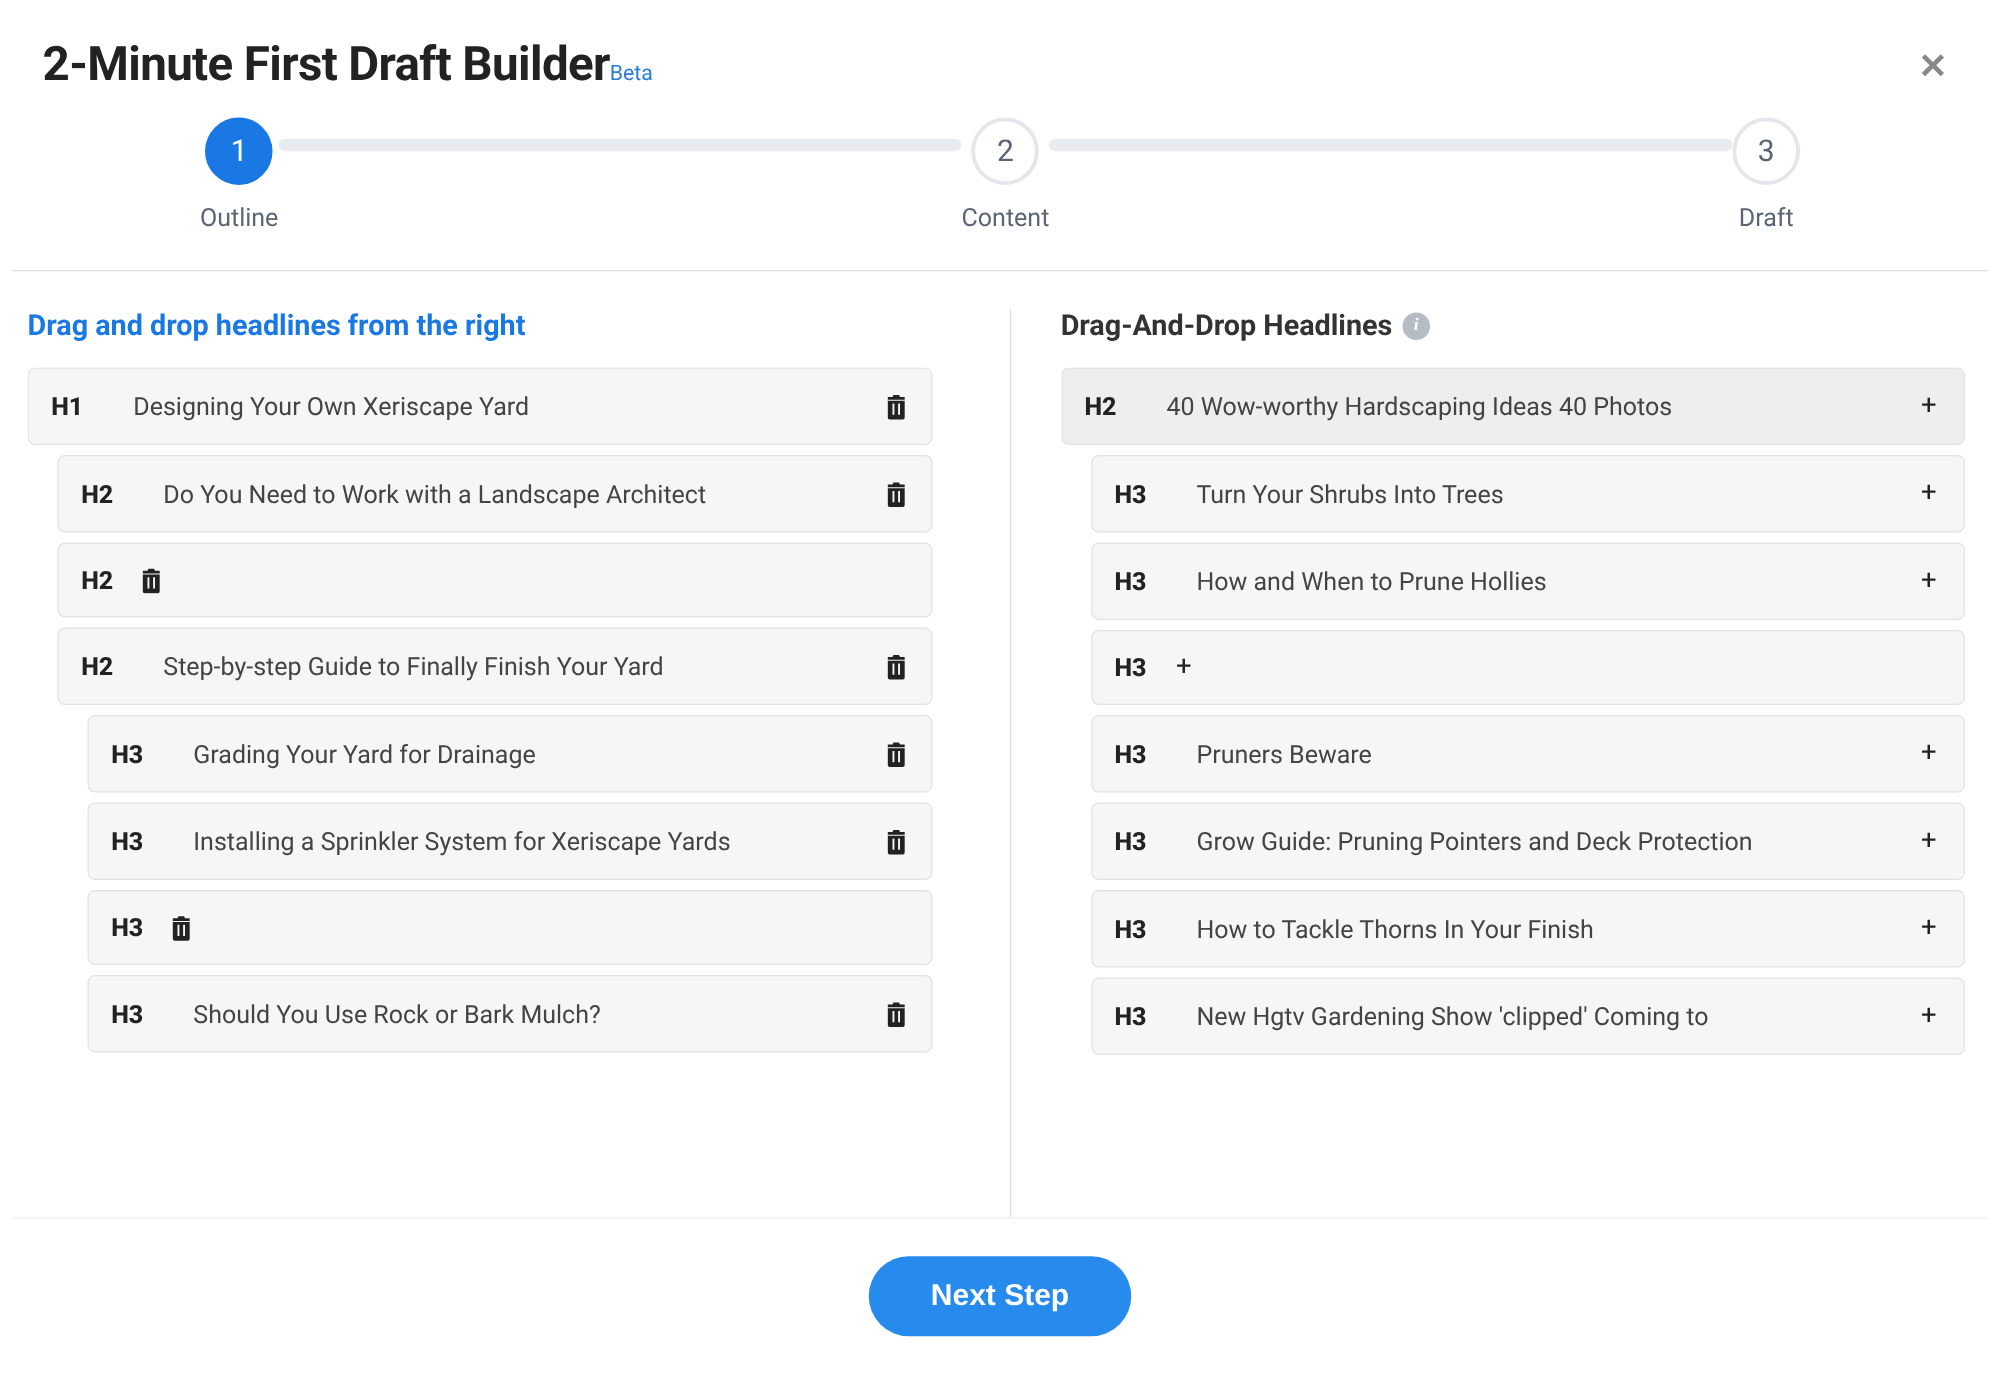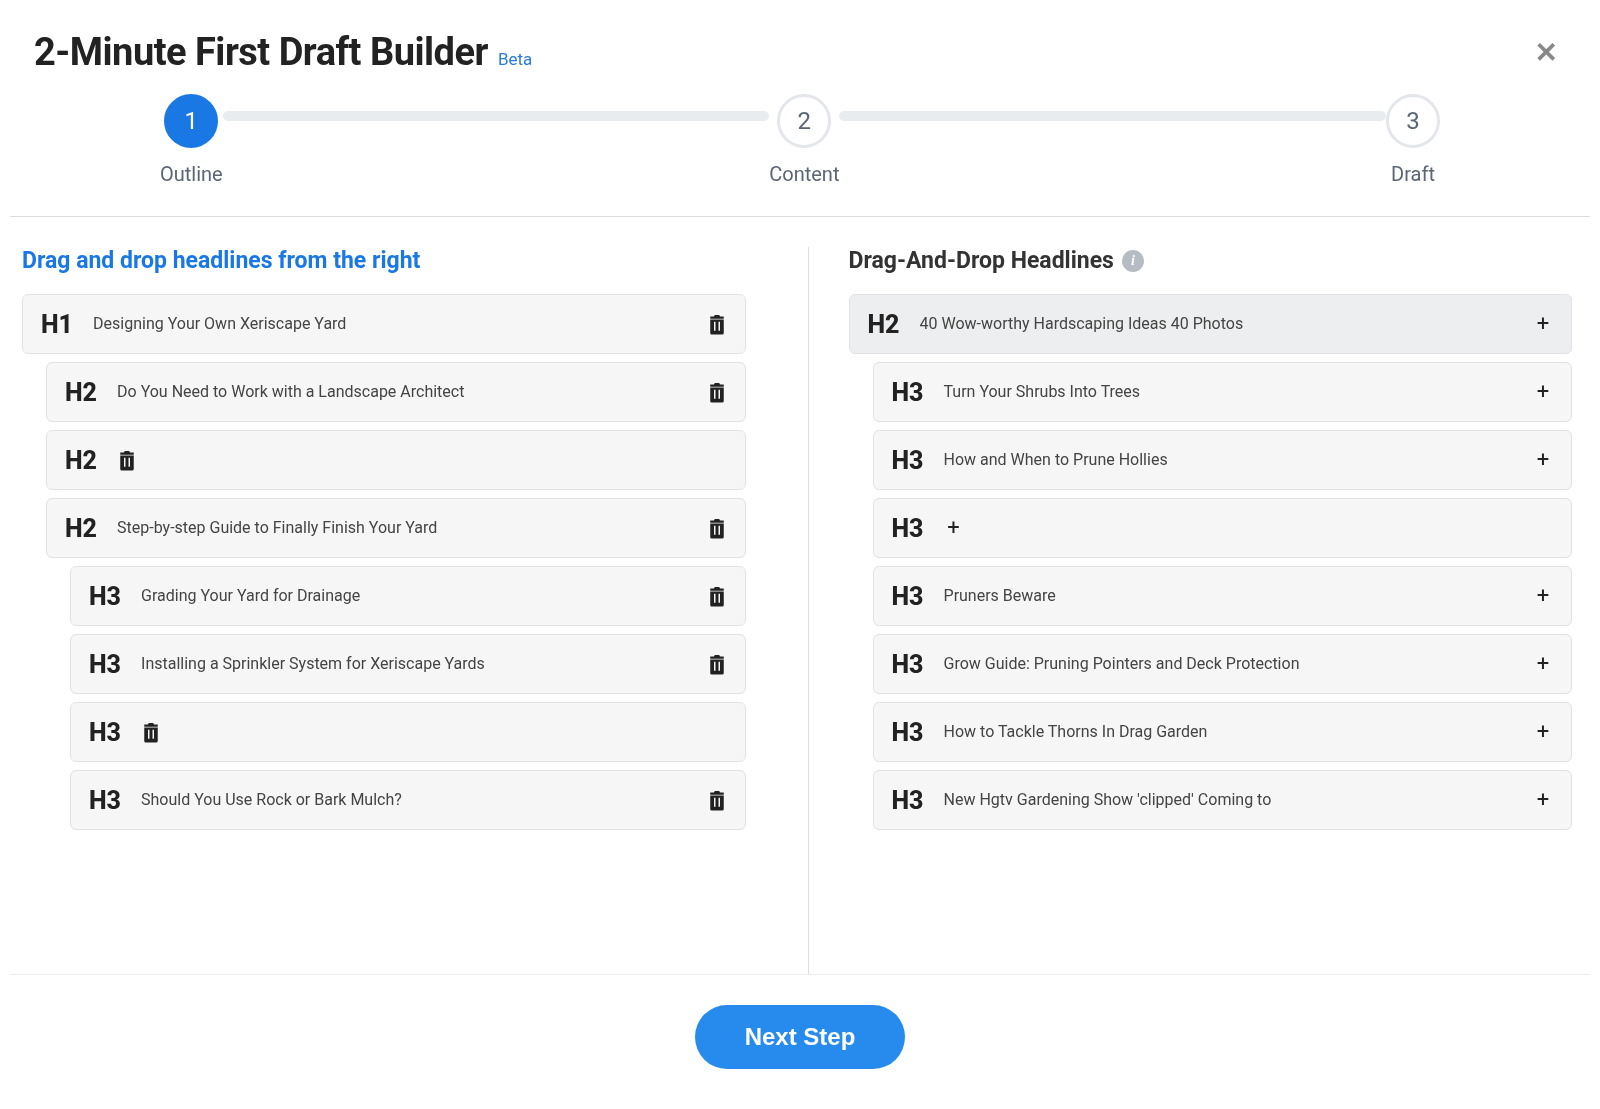--- a/index.html
+++ b/index.html
@@ -21,21 +21,20 @@
   }
   .header {
     display: flex;
     align-items: center;
     justify-content: space-between;
     padding: 30px 24px 20px 24px;
   }
   .header-title {
     display: flex;
     align-items: baseline;
-    gap: 10px;
   }
   .header-title h1 {
     font-size: 38px;
     font-weight: 700;
     color: #222;
     letter-spacing: -0.5px;
   }
   .beta {
     font-size: 17px;
     color: #2a7dd6;
@@ -167,30 +166,31 @@
     align-items: center;
     background: #f6f6f7;
     border: 1px solid #e0e2e5;
     border-radius: 6px;
     padding: 14px 18px;
     margin-bottom: 8px;
     min-height: 60px;
   }
   .row .tag {
     font-weight: 800;
-    font-size: 25px;
+    font-size: 20px;
     color: #222;
     margin-right: 20px;
     flex-shrink: 0;
   }
   .row .text {
     flex: 1;
-    font-size: 16px;
+    font-size: 20px;
     color: #444;
     line-height: 1.6;
+    margin-left: 20px;
   }
   .row .action {
     flex-shrink: 0;
     width: 20px;
     display: flex;
     align-items: center;
     justify-content: center;
     cursor: pointer;
     font-size: 22px;
     color: #222;
@@ -367,21 +367,21 @@
             <span class="text">Pruners Beware</span>
             <span class="action plus">+</span>
           </div>
           <div class="row indent-1">
             <span class="tag">H3</span>
             <span class="text">Grow Guide: Pruning Pointers and Deck Protection</span>
             <span class="action plus">+</span>
           </div>
           <div class="row indent-1">
             <span class="tag">H3</span>
-            <span class="text">How to Tackle Thorns In Drag Garden</span>
+            <span class="text">How to Tackle Thorns In Your Finish</span>
             <span class="action plus">+</span>
           </div>
           <div class="row indent-1">
             <span class="tag">H3</span>
             <span class="text">New Hgtv Gardening Show 'clipped' Coming to</span>
             <span class="action plus">+</span>
           </div>
         </div>
     </div>
 

